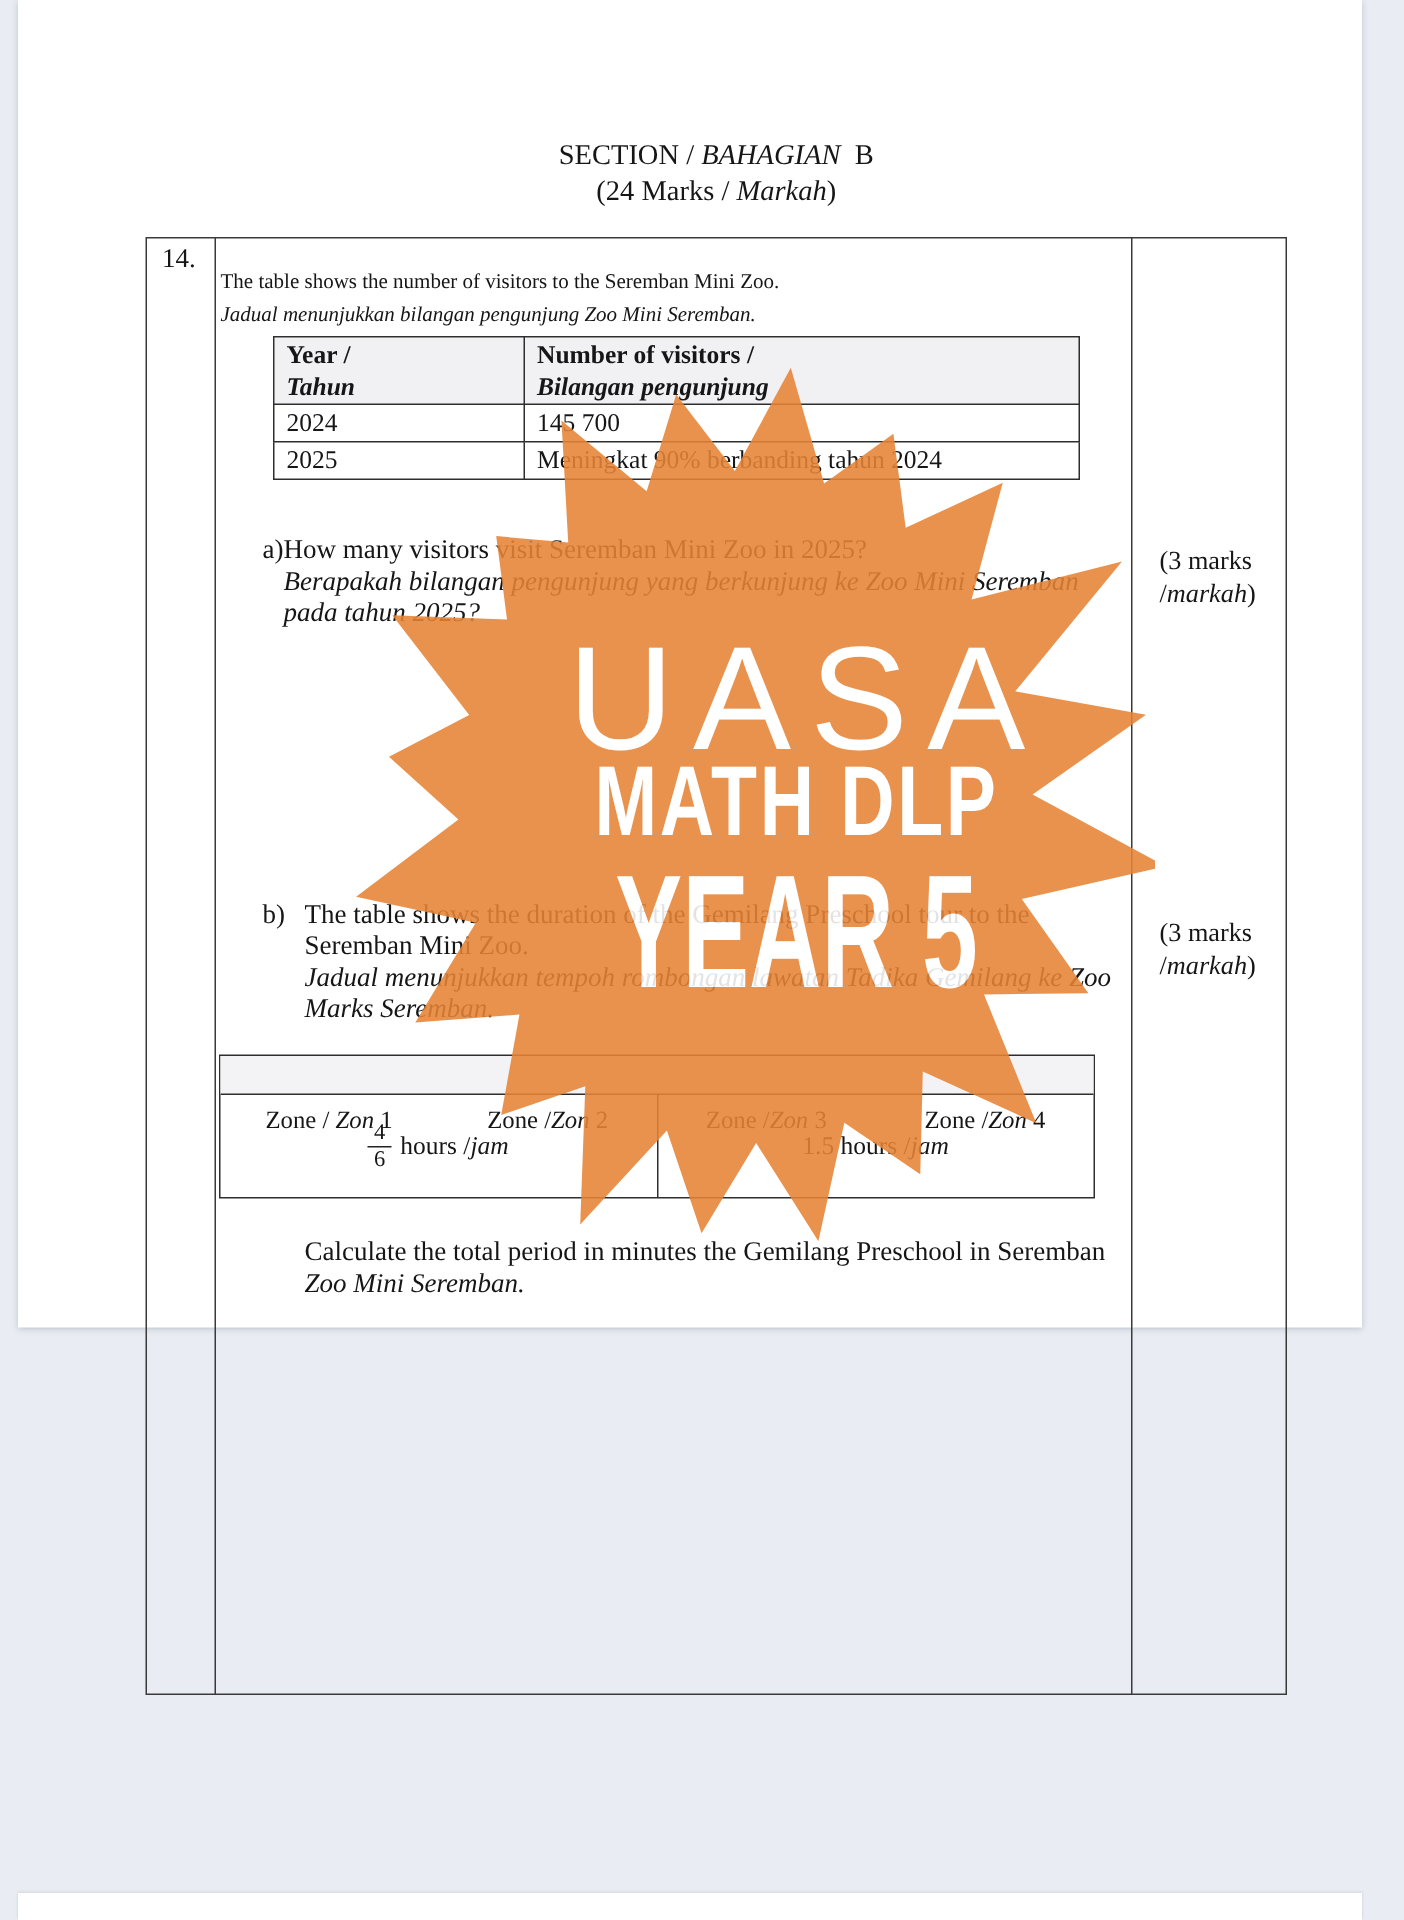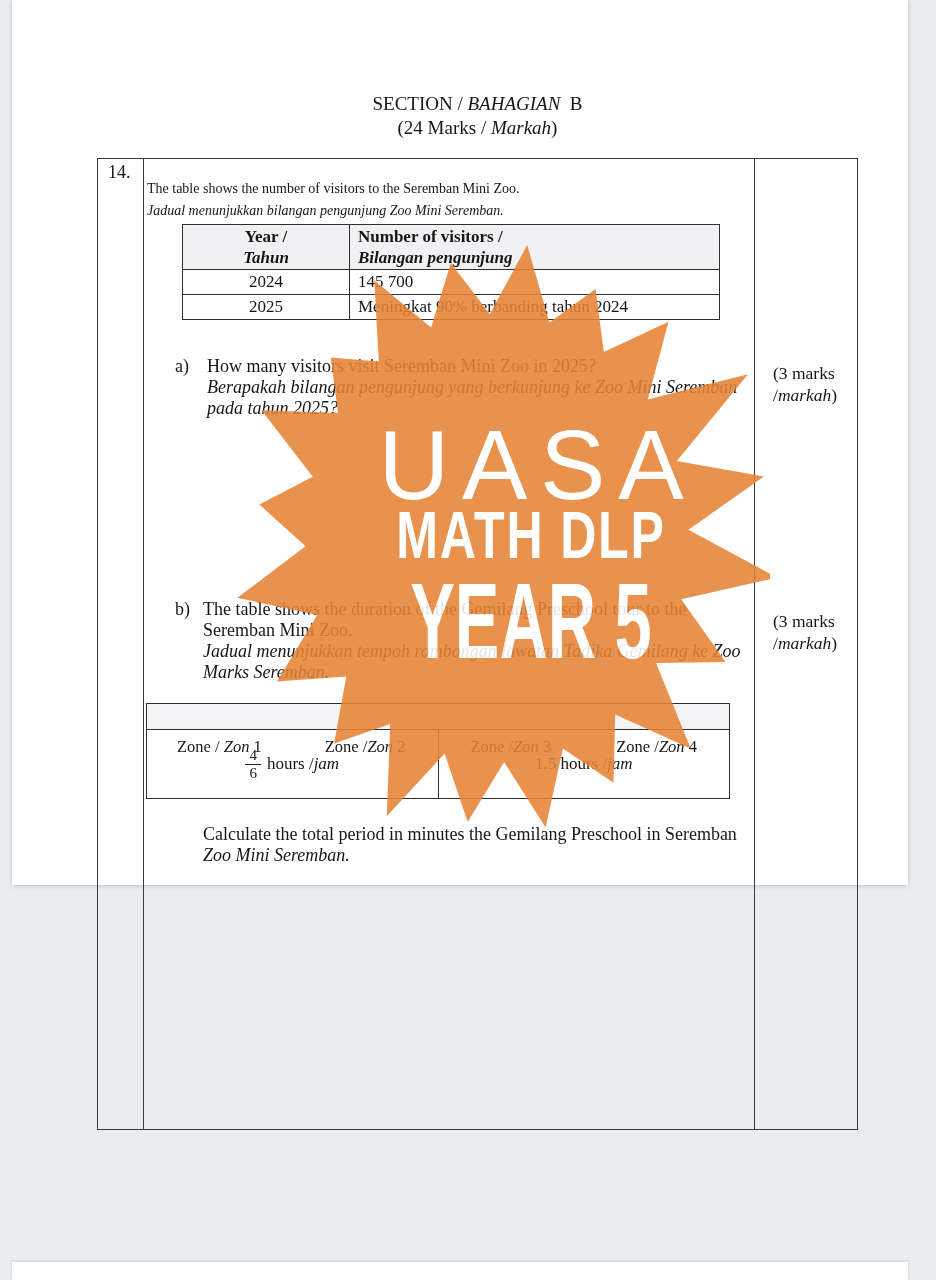--- a/index.html
+++ b/index.html
@@ -31,26 +31,26 @@
 
   .qnum { left:96px; top:162px; font-size:18px; }
 
   .intro { left:135px; top:161px; font-size:14px; line-height:22px; width:590px;margin-top:17px; }
 
   table.vtable { position:absolute; left:170px; top:224px; width:538px;
     border-collapse:collapse; font-size:17px; }
   table.vtable td { border:1.2px solid #2e2e2e; padding:0 8px; }
   table.vtable .hd { background:#f1f1f3; text-align:left; font-weight:bold;
     height:44px; line-height:21px; }
-  table.vtable .yr { text-align:center; height:24px; width:150px; }
+  table.vtable .yr { text-align:left; height:24px; width:150px; }
   table.vtable .vis { text-align:left; height:24px; }
 
   .part-label { font-size:18px; }
   .pa-label { left:163px; top:356px; }
-  .pa-text  { left:195px; top:356px; width:560px; font-size:18px; line-height:21px; }
+  .pa-text  { left:177px; top:356px; width:560px; font-size:18px; line-height:21px; }
   .pa-marks { left:761px; top:362px; font-size:17.5px; line-height:22px; }
 
   .pb-label { left:163px; top:599px; }
   .pb-text  { left:191px; top:599px; width:560px; font-size:18px; line-height:21px; }
   .pb-marks { left:761px; top:610px; font-size:17.5px; line-height:22px; }
 
   .ztable { left:134px; top:703px; width:584px; height:96px;
     border:1.2px solid #2e2e2e; box-sizing:border-box; font-size:16.5px; }
   .zhead { position:absolute; left:0; top:0; width:100%; height:26px;
     display:flex; background:#f3f3f5; border-bottom:1.2px solid #2e2e2e;

